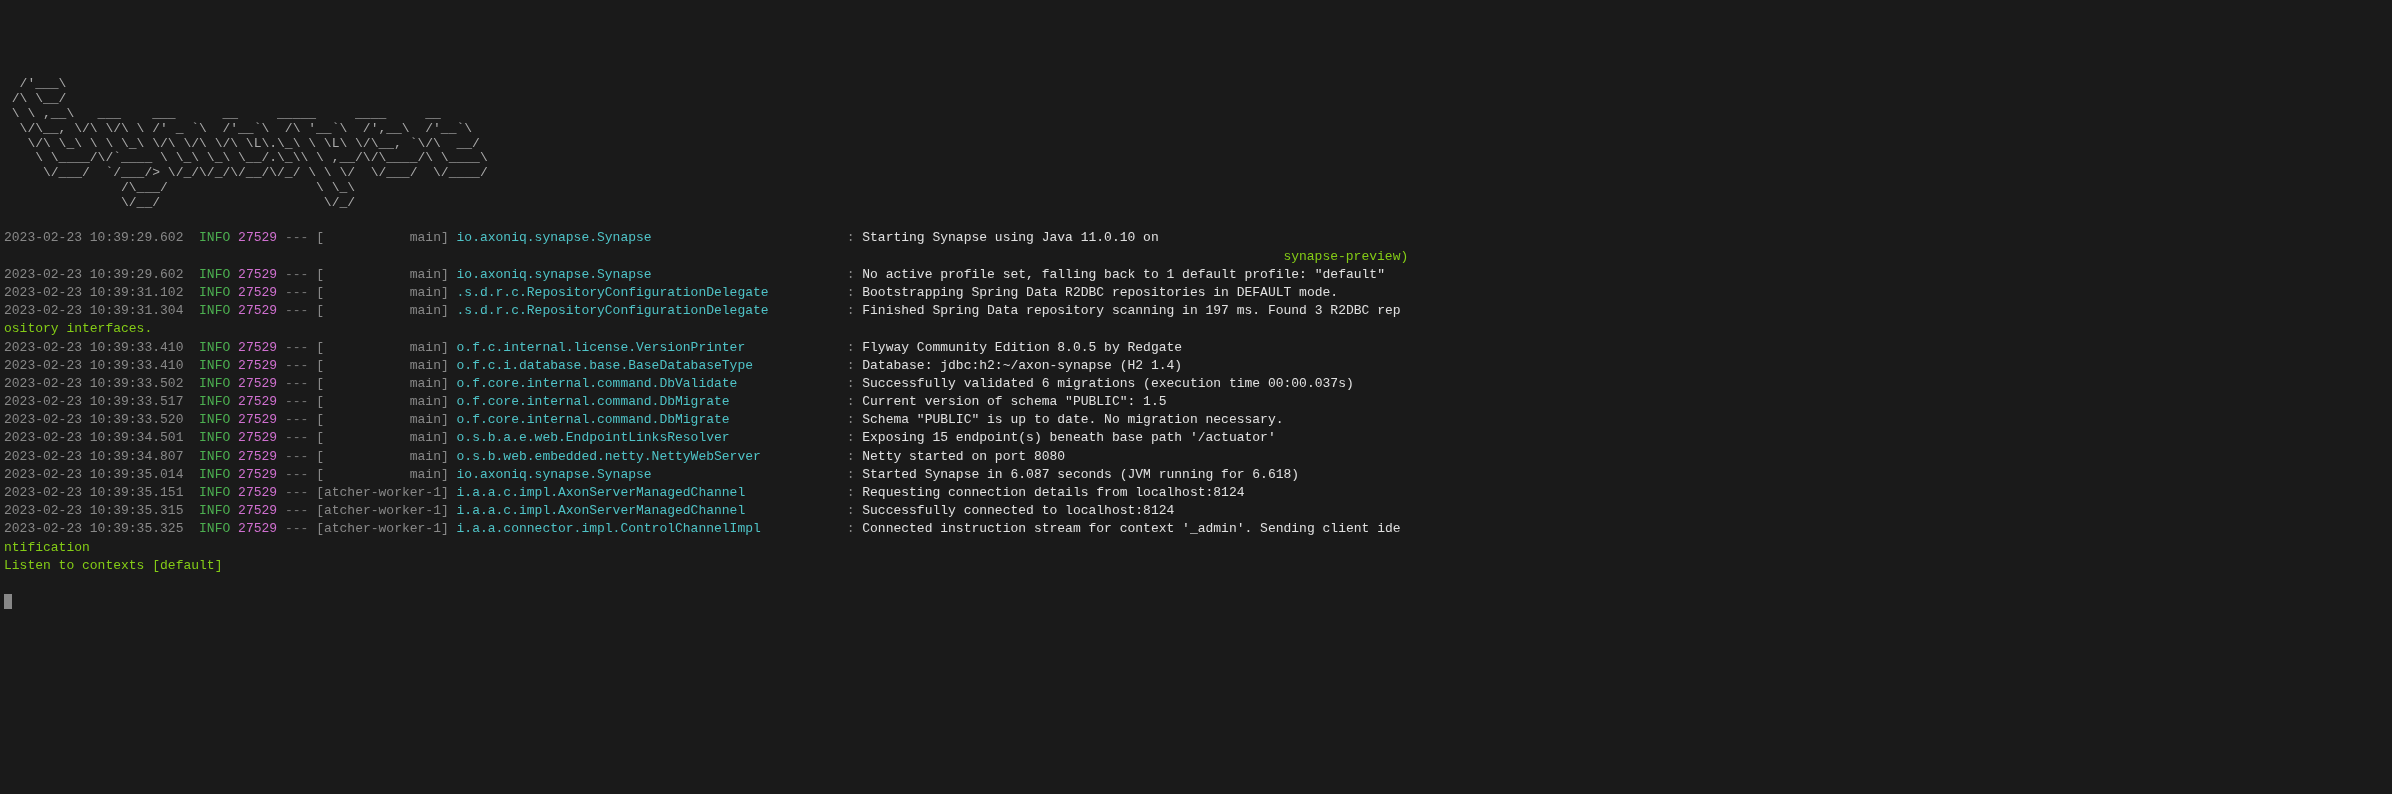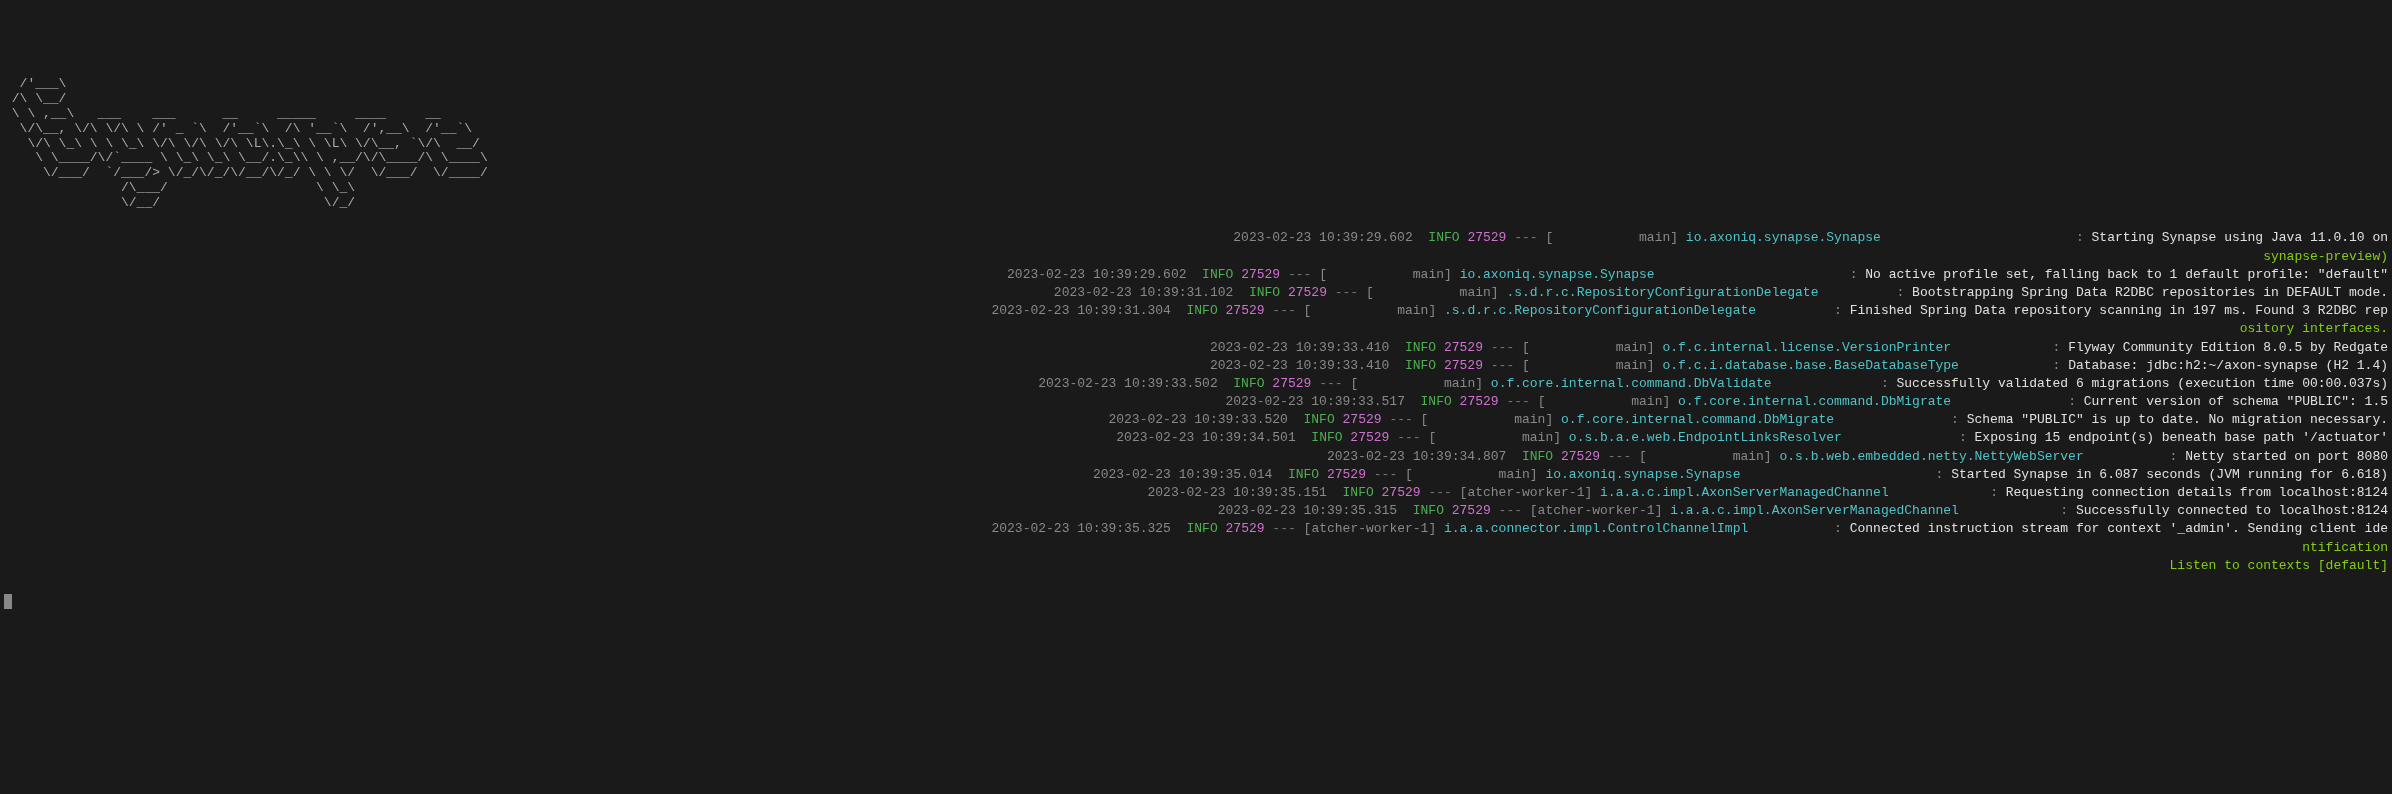--- a/index.html
+++ b/index.html
@@ -16,21 +16,20 @@
       padding: 4px;
       white-space: pre;
       overflow-x: auto;
     }
     .ascii-art {
       color: #aaa;
       line-height: 1.15;
     }
     .log-line {
       display: block;
-      text-align: right;
     }
     .timestamp {
       color: #888;
     }
     .level-info {
       color: #4caf50;
       font-weight: 500;
     }
     .pid {
       color: #d070d0;

